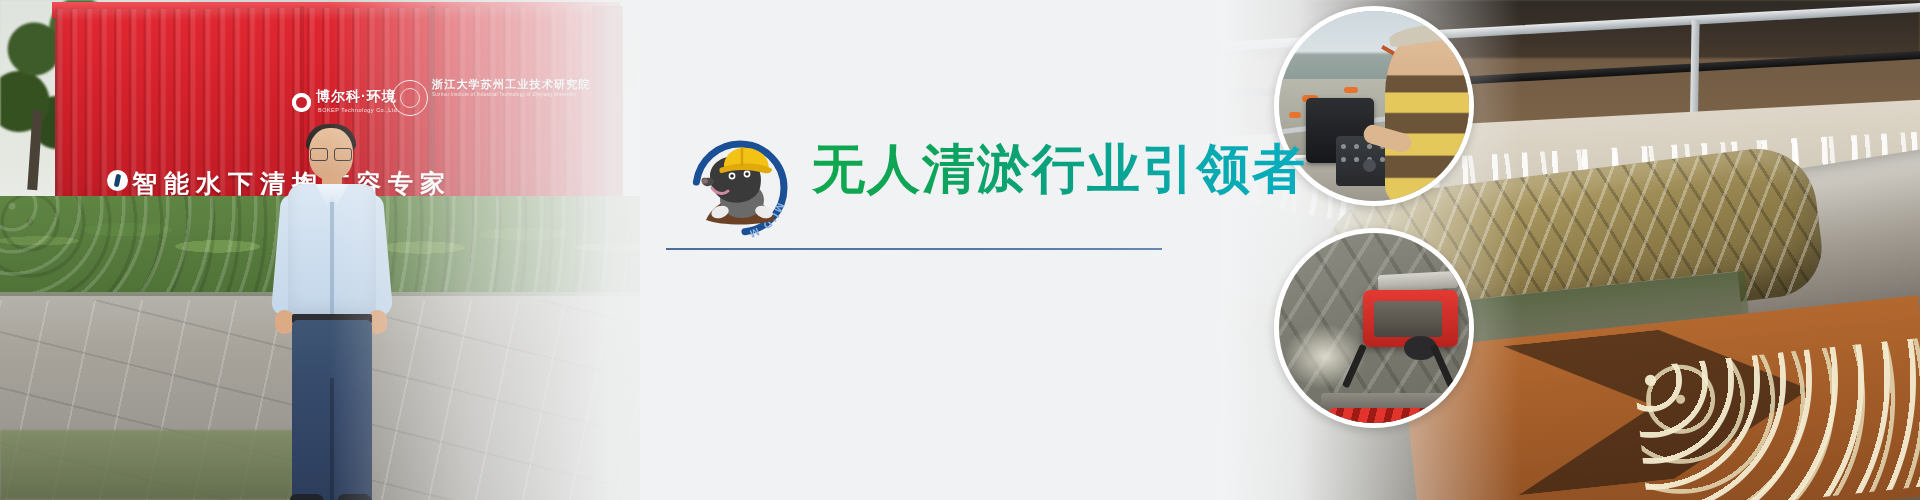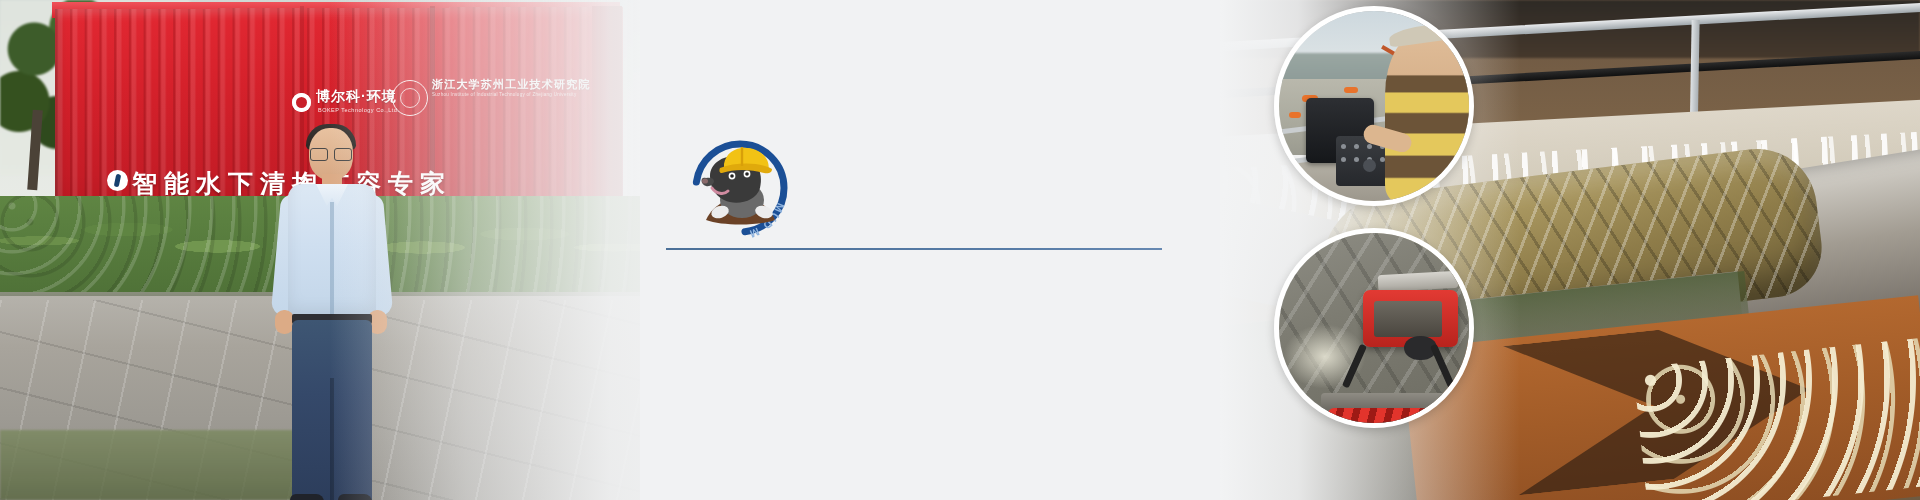--- a/index.html
+++ b/index.html
@@ -423,16 +423,17 @@
 
         <path d="M44 36 C 46 22, 62 16, 76 22 C 88 27, 90 38, 88 42 L 44 40 Z" fill="#f2c215"></path>
         <path d="M40 40 C 56 34, 80 34, 92 41 C 92 45, 88 46, 84 45 C 70 41, 54 41, 42 45 C 39 45, 39 42, 40 40 Z" fill="#e0a90c"></path>
         <path d="M62 19 L 62 38" stroke="#d89f09" stroke-width="2.4"></path>
 
         <ellipse cx="40" cy="84" rx="9" ry="6" fill="#ececec" transform="rotate(-18 40 84)"></ellipse>
         <ellipse cx="84" cy="84" rx="9" ry="6" fill="#ececec" transform="rotate(18 84 84)"></ellipse>
       </svg>
     </div>
 
+    <div class="headline">无人清淤行业引领者</div>
     <div class="divider"></div>
   </div>
 
 </div>
 
 </body></html>

